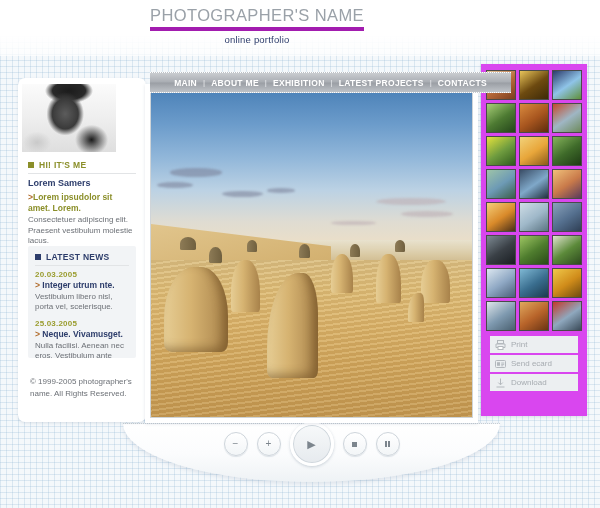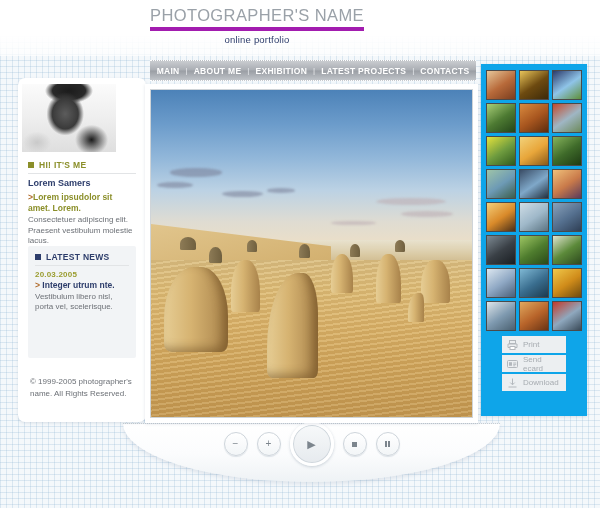--- a/index.html
+++ b/index.html
@@ -31,21 +31,21 @@
     font-size:16.5px;letter-spacing:.4px;color:#9aa1a8;font-weight:normal;
     padding-bottom:2px;border-bottom:4px solid #a21caf;display:inline-block;
     white-space:nowrap;
   }
   #site-sub{
     margin-top:3px;font-size:9.5px;color:#2d3d6b;letter-spacing:.2px;text-align:center;
   }
 
   
   #nav{
-    position:absolute;left:150px;top:60px;width:326px;height:19px;z-index:6;
+    position:absolute;left:150px;top:72px;width:361px;height:19px;z-index:6;
     background:linear-gradient(to bottom,#c9ccd0 0%,#a9adb3 48%,#9a9ea4 52%,#bfc3c8 100%);
     border-top:1px dotted #ffffff;border-bottom:1px dotted #ffffff;
     display:flex;align-items:center;justify-content:center;text-align:right;
   }
   .nav-item{
     font-size:8.5px;font-weight:bold;color:#ffffff;letter-spacing:.3px;
     padding:0 6px;text-decoration:none;white-space:nowrap;cursor:pointer;
   }
   .nav-sep{color:#e9ebee;font-size:8px;}
 
@@ -168,22 +168,22 @@
   .rock-t1{left:18%;top:48%;width:4%;height:5%;border-radius:50% 50% 10% 10%;}
   .rock-t2{left:46%;top:47%;width:3.5%;height:4.5%;border-radius:50% 50% 10% 10%;}
   .rock-t3{left:62%;top:47%;width:3%;height:4%;border-radius:50% 50% 10% 10%;}
   .rock-t4{left:9%;top:45%;width:5%;height:4%;border-radius:50% 50% 12% 12%;}
   .rock-t5{left:30%;top:46%;width:3%;height:3.5%;border-radius:50% 50% 12% 12%;}
   .rock-t6{left:76%;top:46%;width:3%;height:3.5%;border-radius:50% 50% 12% 12%;}
 
   
   #rightpanel{
     position:absolute;left:481px;top:64px;width:106px;height:352px;z-index:5;
-    background:#0ea5e9;box-shadow:0 1px 3px rgba(90,110,135,.18);
-    padding:6px 21px;box-sizing:border-box;
+    background:#d946ef;box-shadow:0 1px 3px rgba(90,110,135,.18);
+    padding:6px 9px;box-sizing:border-box;
   }
   #thumbgrid{display:grid;grid-template-columns:repeat(3,30px);gap:3px 3px;justify-content:center;}
   .thumb{width:30px;height:30px;border:1px solid #4a4a4a;box-sizing:border-box;cursor:pointer;}
   #actions{margin-top:5px;}
   .act{
     display:flex;align-items:center;gap:5px;height:17px;margin-bottom:2px;
     background:#eceff1;padding:0 5px;box-sizing:border-box;cursor:pointer;
   }
   .act-label{font-size:8px;color:#a7acb1;}
   .act svg{flex:0 0 auto;}
@@ -261,20 +261,25 @@
 
   <div id="news">
     <div class="block-head">
       <span class="sq navy"></span>
       <span class="block-title navy">LATEST NEWS</span>
     </div>
     <div class="news-item">
       <div class="news-date">20.03.2005</div>
       <div class="news-title"><span class="arrow">&gt;</span> <span>Integer utrum nte.</span></div>
       <div class="news-text">Vestibulum libero nisl, porta vel, scelerisque.</div>
+    </div>
+    <div class="news-item">
+      <div class="news-date">25.03.2005</div>
+      <div class="news-title"><span class="arrow">&gt;</span> <span>Neque. Vivamusget.</span></div>
+      <div class="news-text">Nulla facilisi. Aenean nec eros. Vestibulum ante</div>
     </div>
   </div>
 
   <div id="copyright">© 1999-2005 photographer's name. All Rights Reserved.</div>
 </div>
 
 <div id="portrait">
   <div class="ph"></div>
 </div>
 

